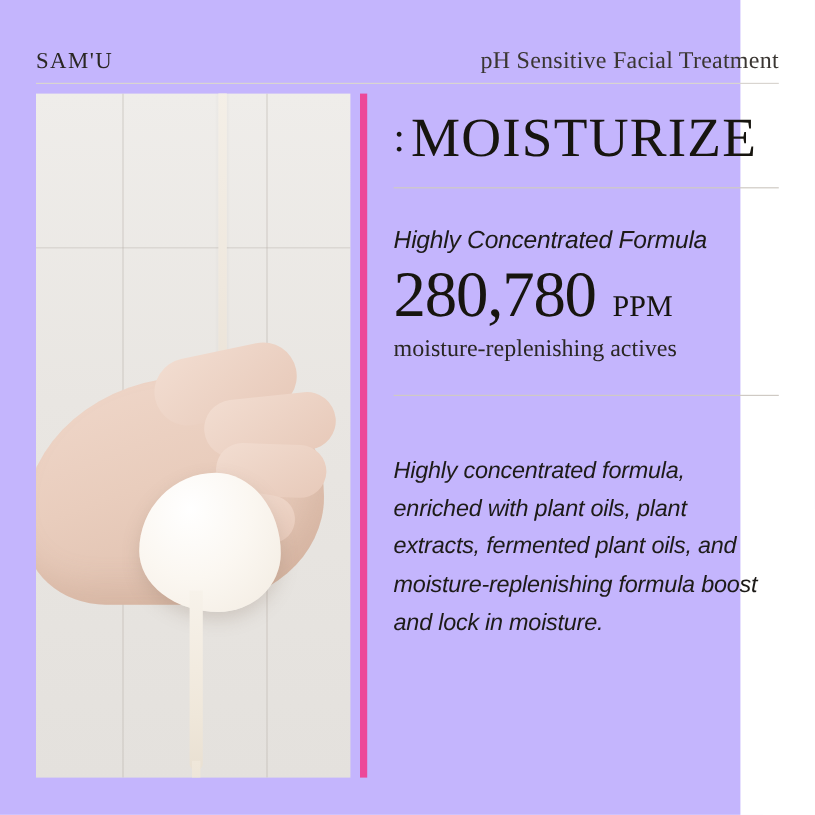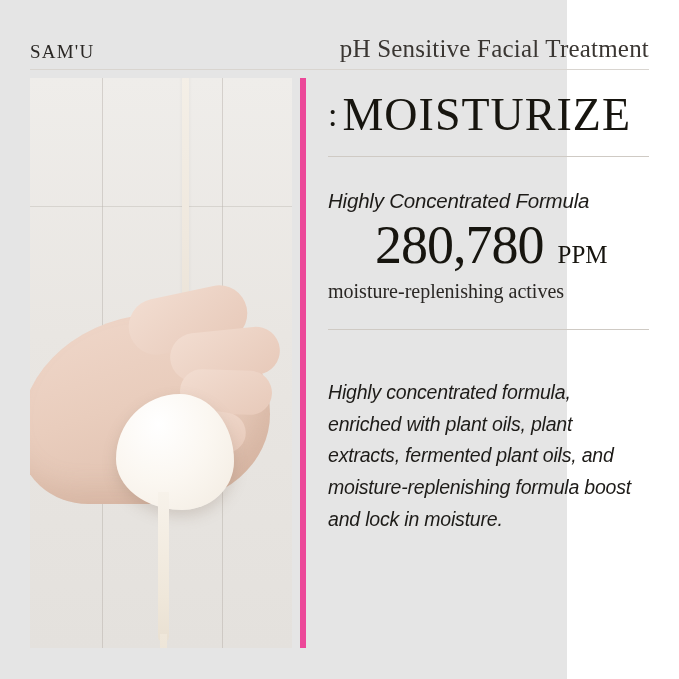--- a/index.html
+++ b/index.html
@@ -10,23 +10,23 @@
   body {
     width: 679px;
     height: 679px;
     font-family: "Liberation Sans", sans-serif;
     color: #1b1b1b;
     overflow: hidden;
   }
 
   .ad {
     position: relative;
-    width: 567px;
+    width: 617px;
     height: 679px;
-    background: #e5e5e5;
+    background: #c4b5fd;
     box-sizing: border-box;
   }
 
   
   .header {
     position: absolute;
     left: 30px;
     top: 30px;
     width: 619px;
     height: 40px;
@@ -38,21 +38,21 @@
     box-sizing: border-box;
   }
   .brand {
     font-family: "Liberation Serif", serif;
     font-size: 19px;
     letter-spacing: 1.2px;
     color: #2a2724;
   }
   .header-title {
     font-family: "Liberation Serif", serif;
-    font-size: 25px;
+    font-size: 20px;
     color: #3a3632;
     letter-spacing: 0.2px;
   }
 
   
   .photo {
     position: absolute;
     left: 30px;
     top: 78px;
     width: 262px;
@@ -186,21 +186,20 @@
   .ppm-row {
     display: flex;
     align-items: baseline;
   }
   .ppm-number {
     font-family: "Liberation Serif", serif;
     font-size: 54px;
     letter-spacing: -1px;
     color: #17150f;
     line-height: 1.05;
-    margin-left: 47px;
   }
   .ppm-unit {
     font-family: "Liberation Serif", serif;
     font-size: 25px;
     letter-spacing: 0px;
     color: #17150f;
     margin-left: 14px;
   }
   .ppm-caption {
     font-family: "Liberation Serif", serif;

